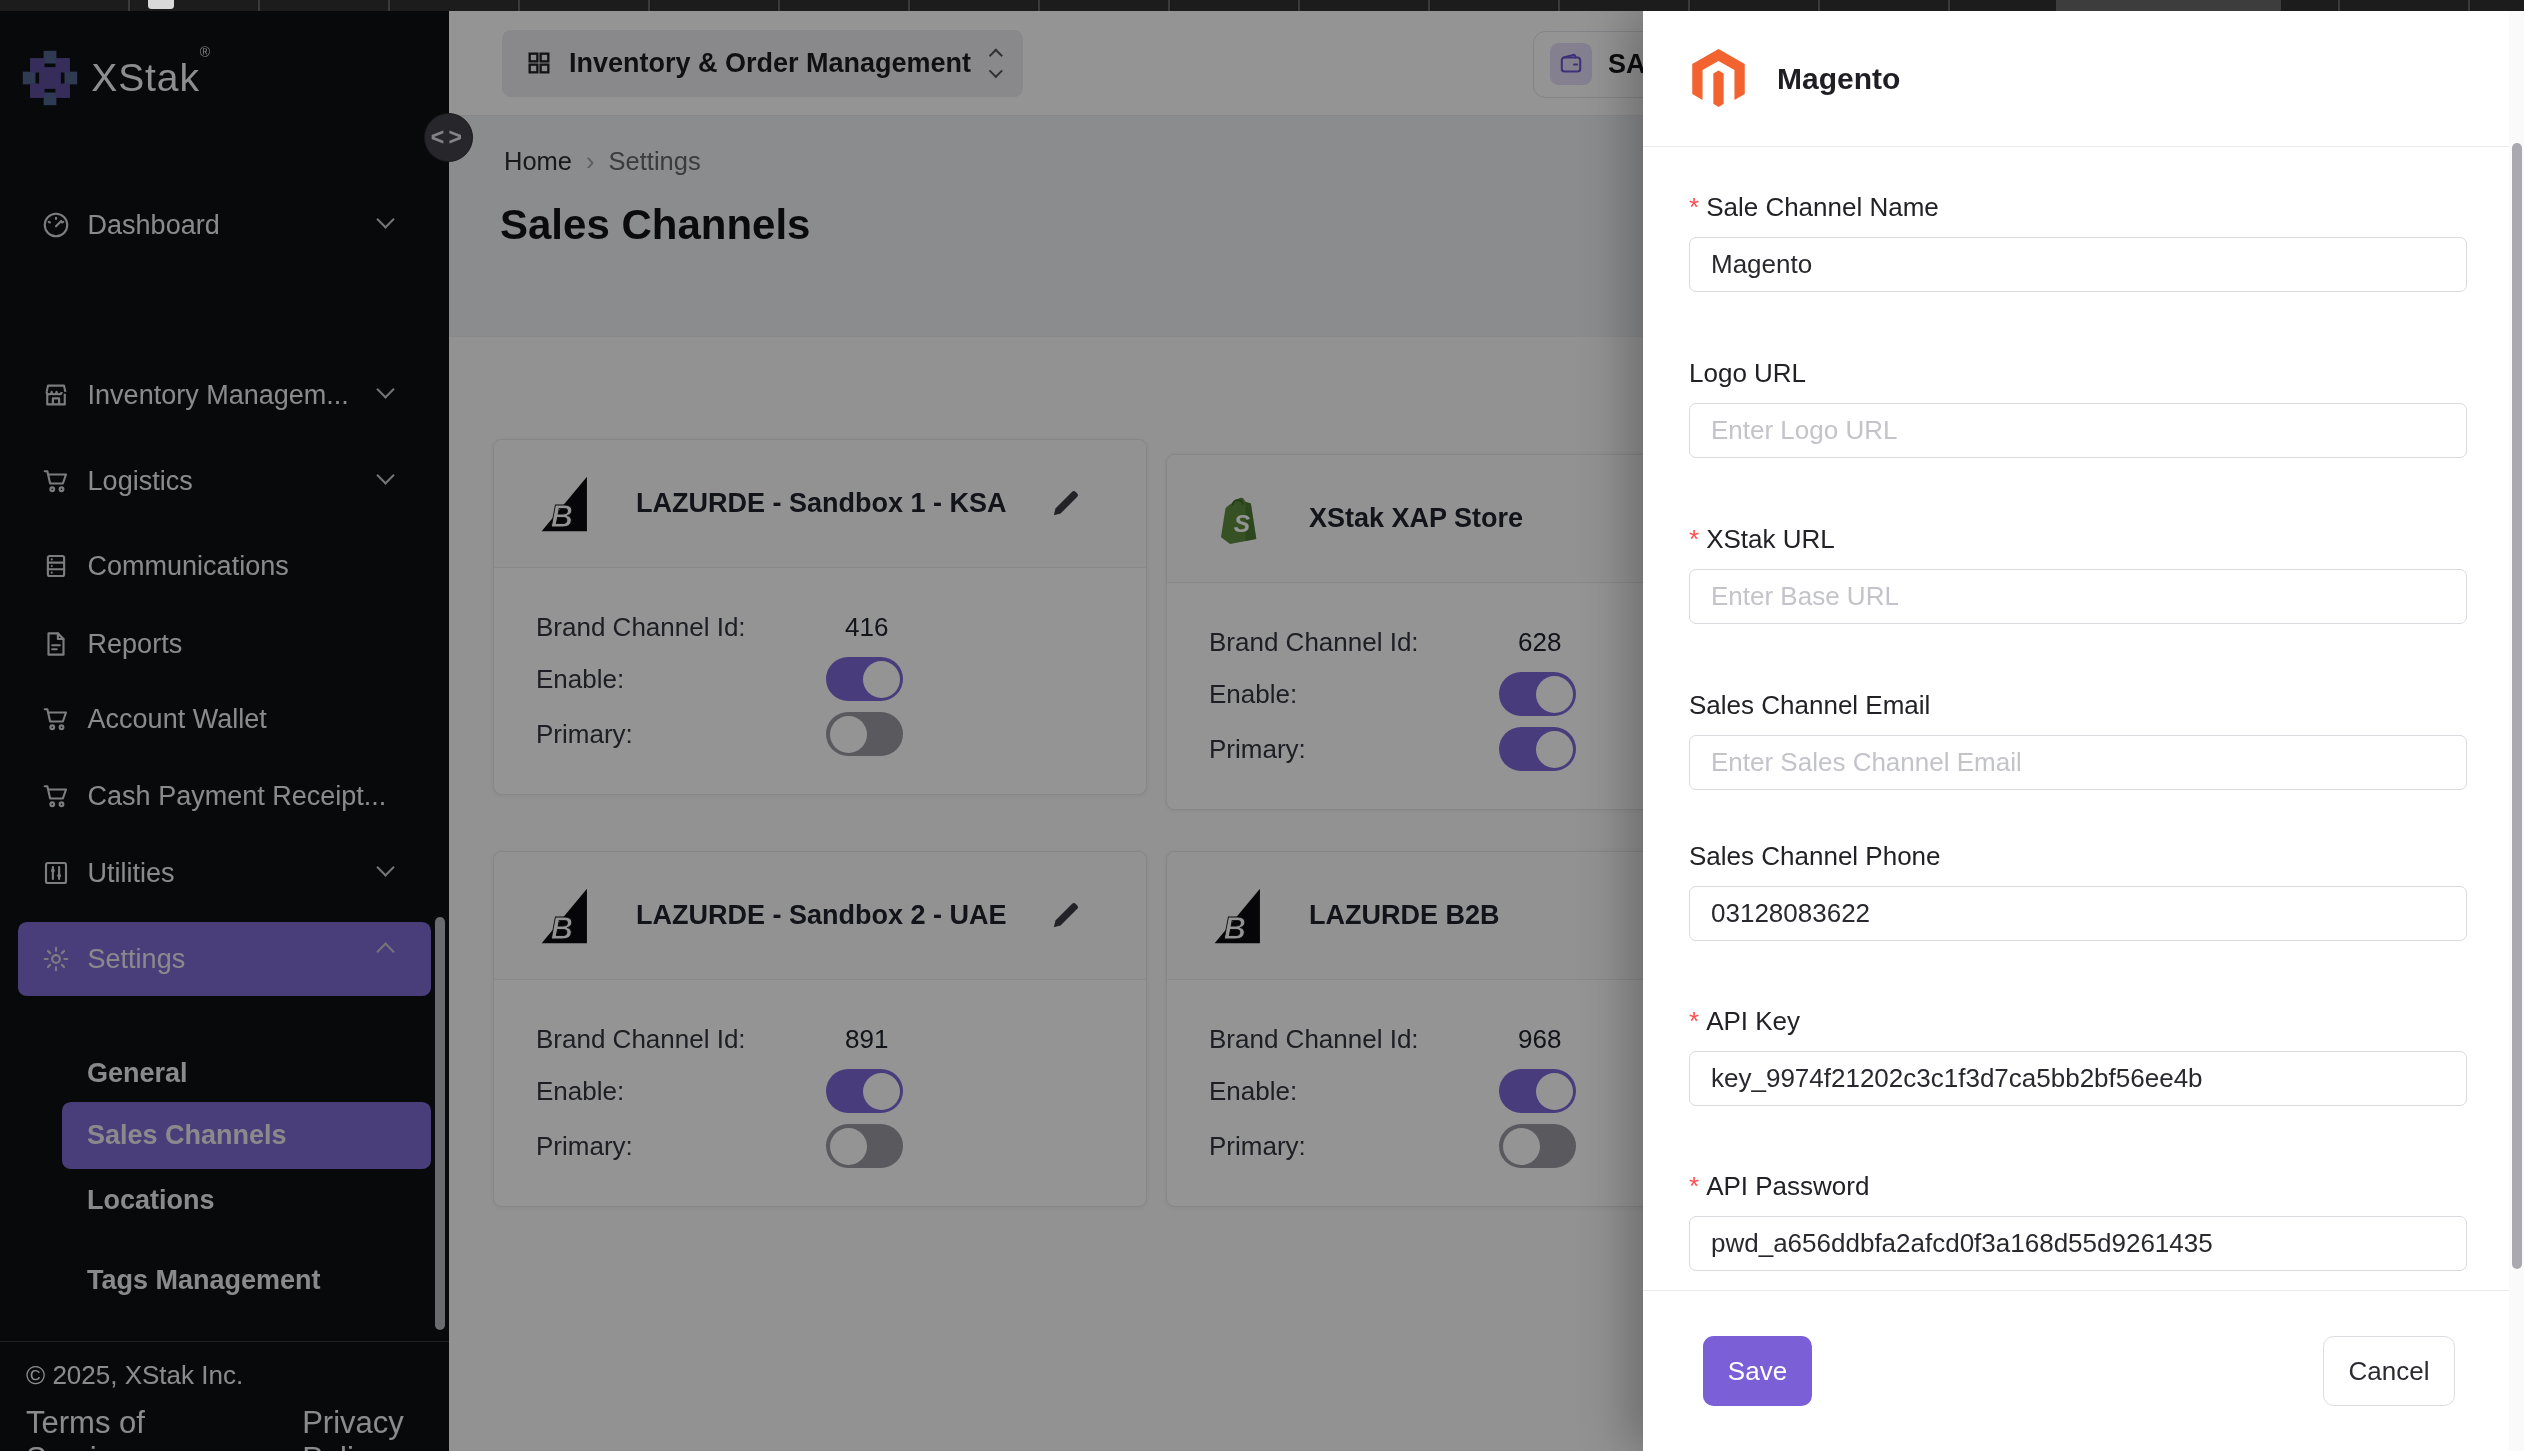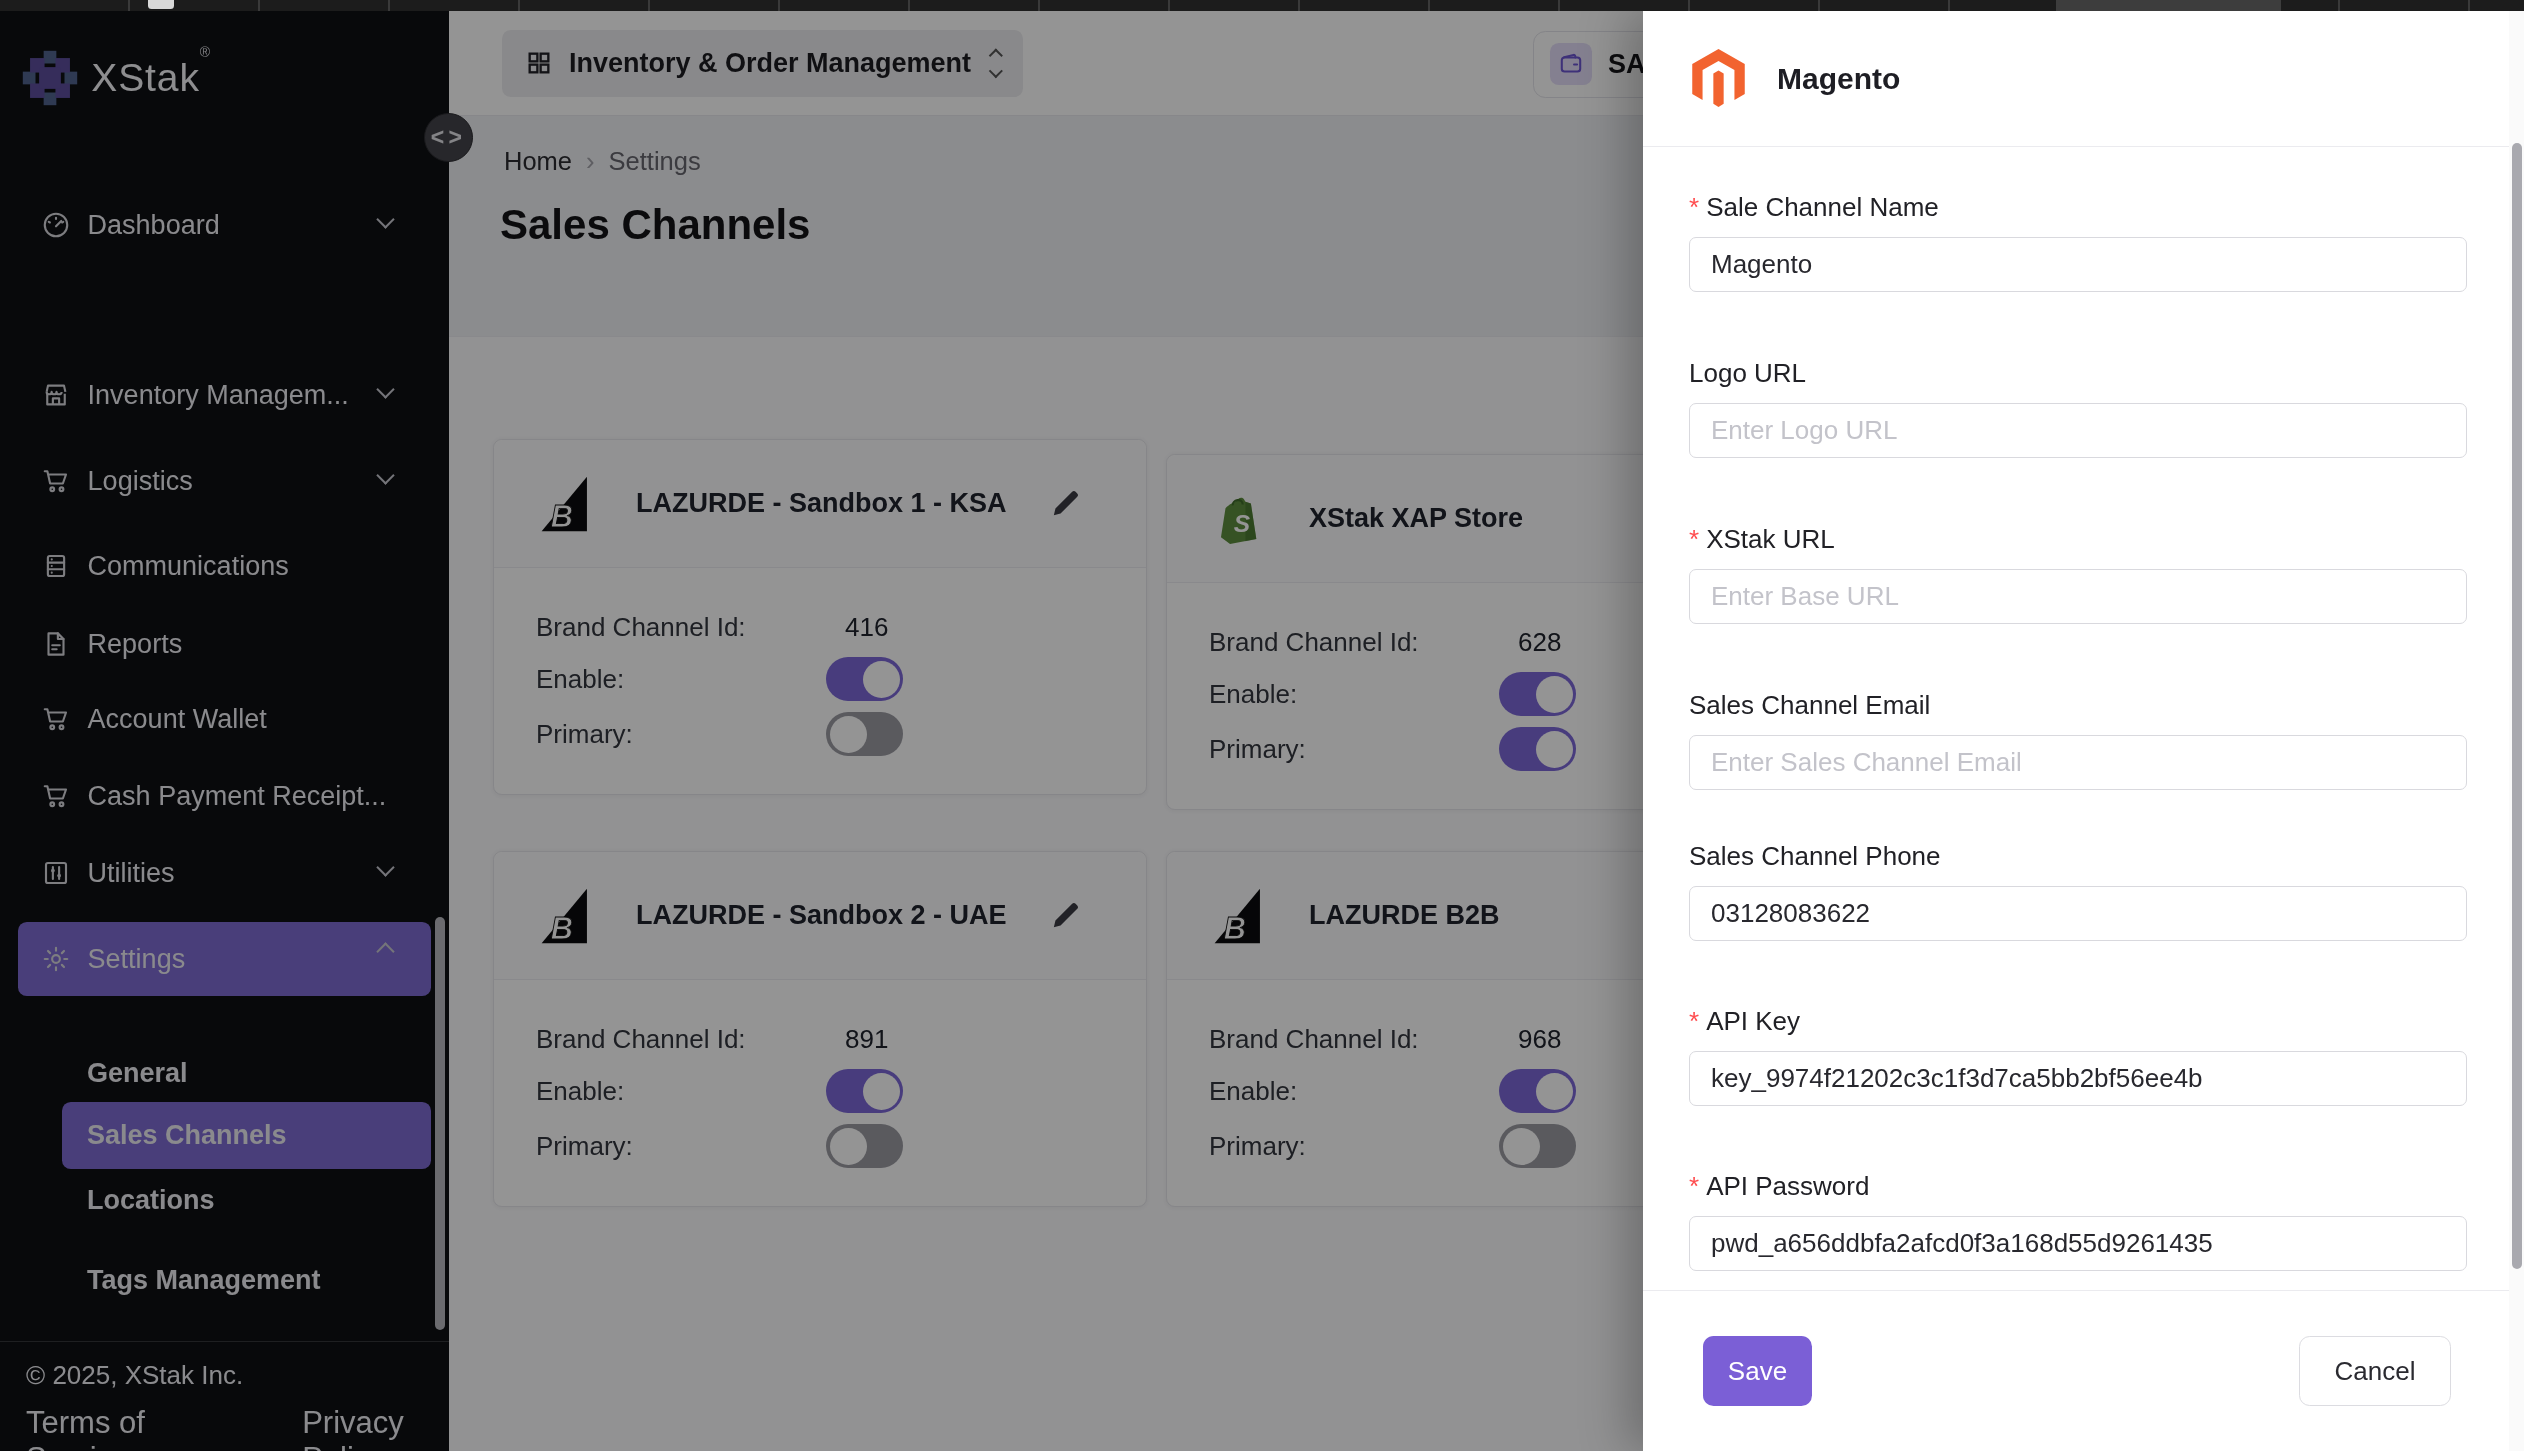--- a/index.html
+++ b/index.html
@@ -108,21 +108,21 @@
   .req { color:#ff4d4f; margin-right:7px; font-size:26px; display:none; }
   .req.show { display:inline; }
   .field input { width:778px; height:55px; border:1.3px solid #d9d9de; border-radius:7px; font-size:26px;
                  color:#28282e; padding:0 21px; outline:none; background:#fff;
                  font-family:"Liberation Sans", sans-serif; }
   .field input::placeholder { color:#c3c3ca; }
 
   .drawer-footer { position:absolute; left:0; top:1279px; width:100%; height:161px; border-top:0.9px solid #ebebef; }
   .save-btn { position:absolute; left:60px; top:45px; width:109px; height:70px; background:#7b5fd6; border:none;
               border-radius:10.6px; color:#fff; font-size:26px; cursor:pointer; font-family:"Liberation Sans", sans-serif; }
-  .cancel-btn { position:absolute; left:656px; top:45px; width:152px; height:70px; background:#fff;
+  .cancel-btn { position:absolute; left:680px; top:45px; width:132px; height:70px; background:#fff;
                 border:1.8px solid #dcdce1; border-radius:10.6px; color:#2a2a30; font-size:26px; cursor:pointer;
                 font-family:"Liberation Sans", sans-serif; }
   .drawer-scroll-track { position:absolute; right:0; top:0; width:16px; height:1440px; background:#fafafa; }
   .drawer-scroll-thumb { position:absolute; right:2.6px; top:132px; width:10.6px; height:1126px; background:#a9a9af; border-radius:5.3px; }
 </style>
 </head>
 <body>
 
 <svg width="0" height="0" style="position:absolute">
   <defs>

